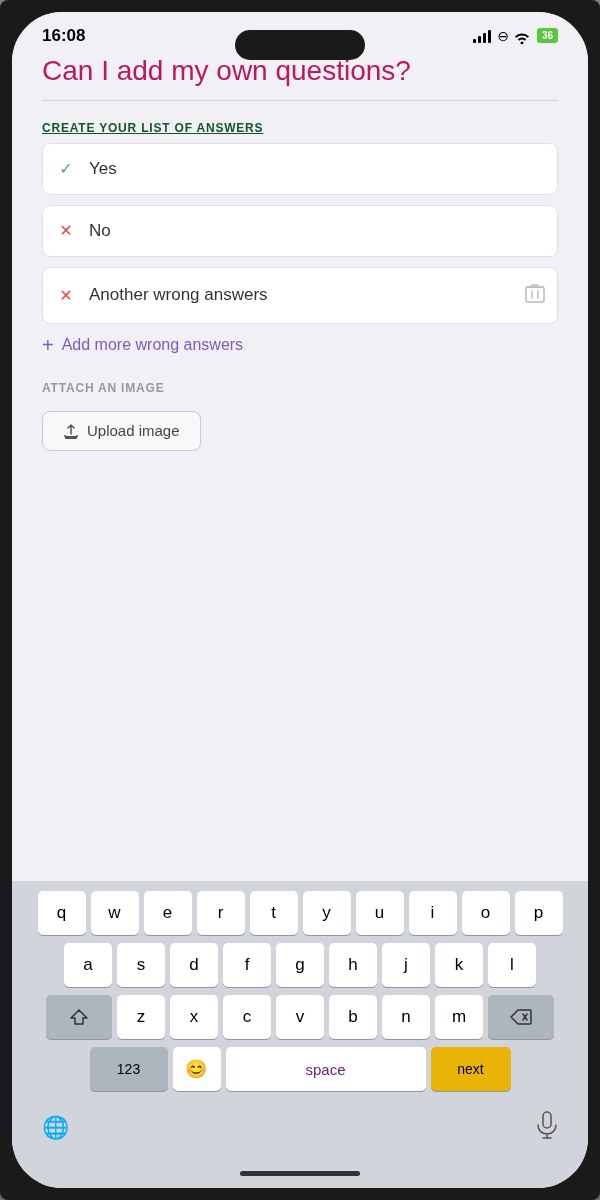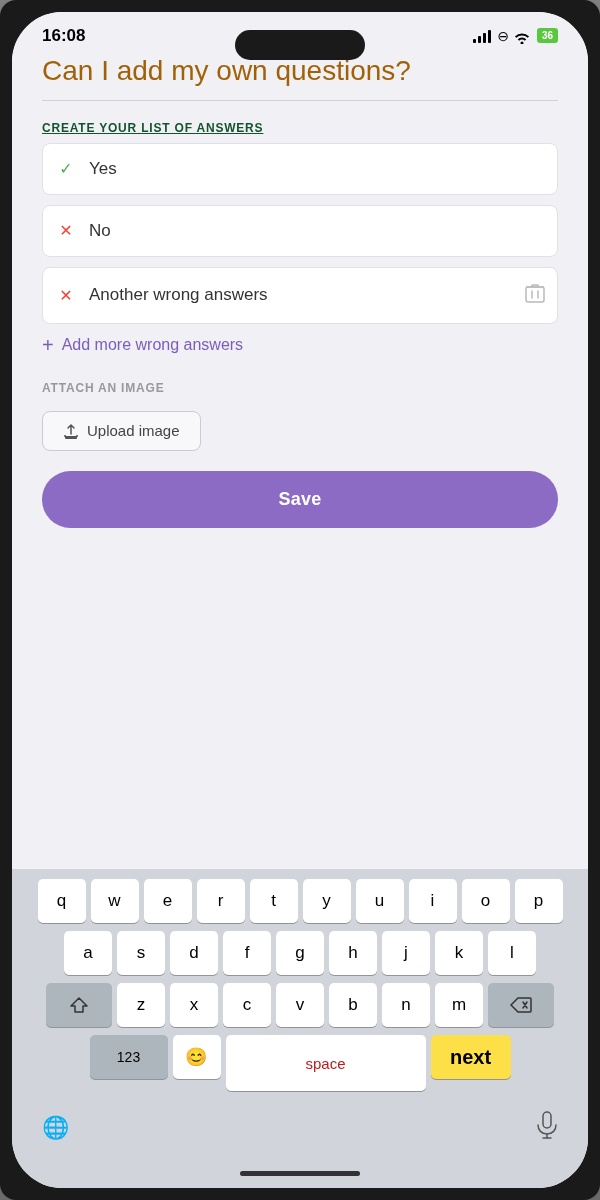--- a/index.html
+++ b/index.html
@@ -8,21 +8,21 @@
       display: flex;
       justify-content: center;
       align-items: center;
       min-height: 100vh;
       font-family: -apple-system, BlinkMacSystemFont, 'Segoe UI', sans-serif;
     }
     .phone-frame {
       width: 600px;
       height: 1200px;
       background: #1a1a1a;
-      border-radius: 16px;
+      border-radius: 8px;
       padding: 12px;
       position: relative;
       box-shadow: 0 30px 80px rgba(0,0,0,0.5);
     }
     .phone-inner {
       width: 100%;
       height: 100%;
       background: #f0f0f5;
       border-radius: 50px;
       overflow: hidden;
@@ -92,21 +92,21 @@
     }
     .close-btn {
       color: #666;
       font-size: 16px;
       margin-bottom: 16px;
       cursor: pointer;
     }
     .page-title {
       font-size: 28px;
       font-weight: 500;
-      color: #a16207;
+      color: #be185d;
       margin-bottom: 12px;
       line-height: 1.2;
     }
     .divider {
       height: 1px;
       background: #d0d0d8;
       margin-bottom: 20px;
     }
     .section-label {
       font-size: 12px;
@@ -232,30 +232,29 @@
     .key-shift {
       width: 66px;
       height: 44px;
     }
     .key-delete {
       width: 66px;
       height: 44px;
     }
     .key-space {
       width: 200px;
-      height: 56px;
+      height: 44px;
       font-size: 15px;
-      color: #b91c1c;
+      color: #701a75;
     }
     .key-action {
-      background: #fde047;
+      background: #eab308;
       width: 80px;
       height: 44px;
-      font-size: 20px;
-      font-weight: bold;
+      font-size: 14px;
     }
     .key-123 {
       width: 78px;
       height: 44px;
       font-size: 14px;
     }
     .key-emoji {
       width: 48px;
       height: 44px;
       font-size: 18px;
@@ -352,21 +351,20 @@
           <svg width="16" height="16" viewBox="0 0 16 16" fill="none" style="vertical-align:middle">
             <path d="M8 1v9M5 4l3-3 3 3" stroke="#555" stroke-width="1.5" stroke-linecap="round" stroke-linejoin="round"></path>
             <path d="M2 12h12v2a1 1 0 0 1-1 1H3a1 1 0 0 1-1-1v-2z" fill="#555"></path>
             <path d="M2 11v2M14 11v2" stroke="#555" stroke-width="1.5"></path>
           </svg>
         </span>
         <span>Upload image</span>
       </button>
 
       
-      <button class="save-btn">Save</button>
     </div>
 
     <div class="keyboard">
 
       <div class="keyboard-row">
         <div class="key key-letter">q</div>
         <div class="key key-letter">w</div>
         <div class="key key-letter">e</div>
         <div class="key key-letter">r</div>
         <div class="key key-letter">t</div>

